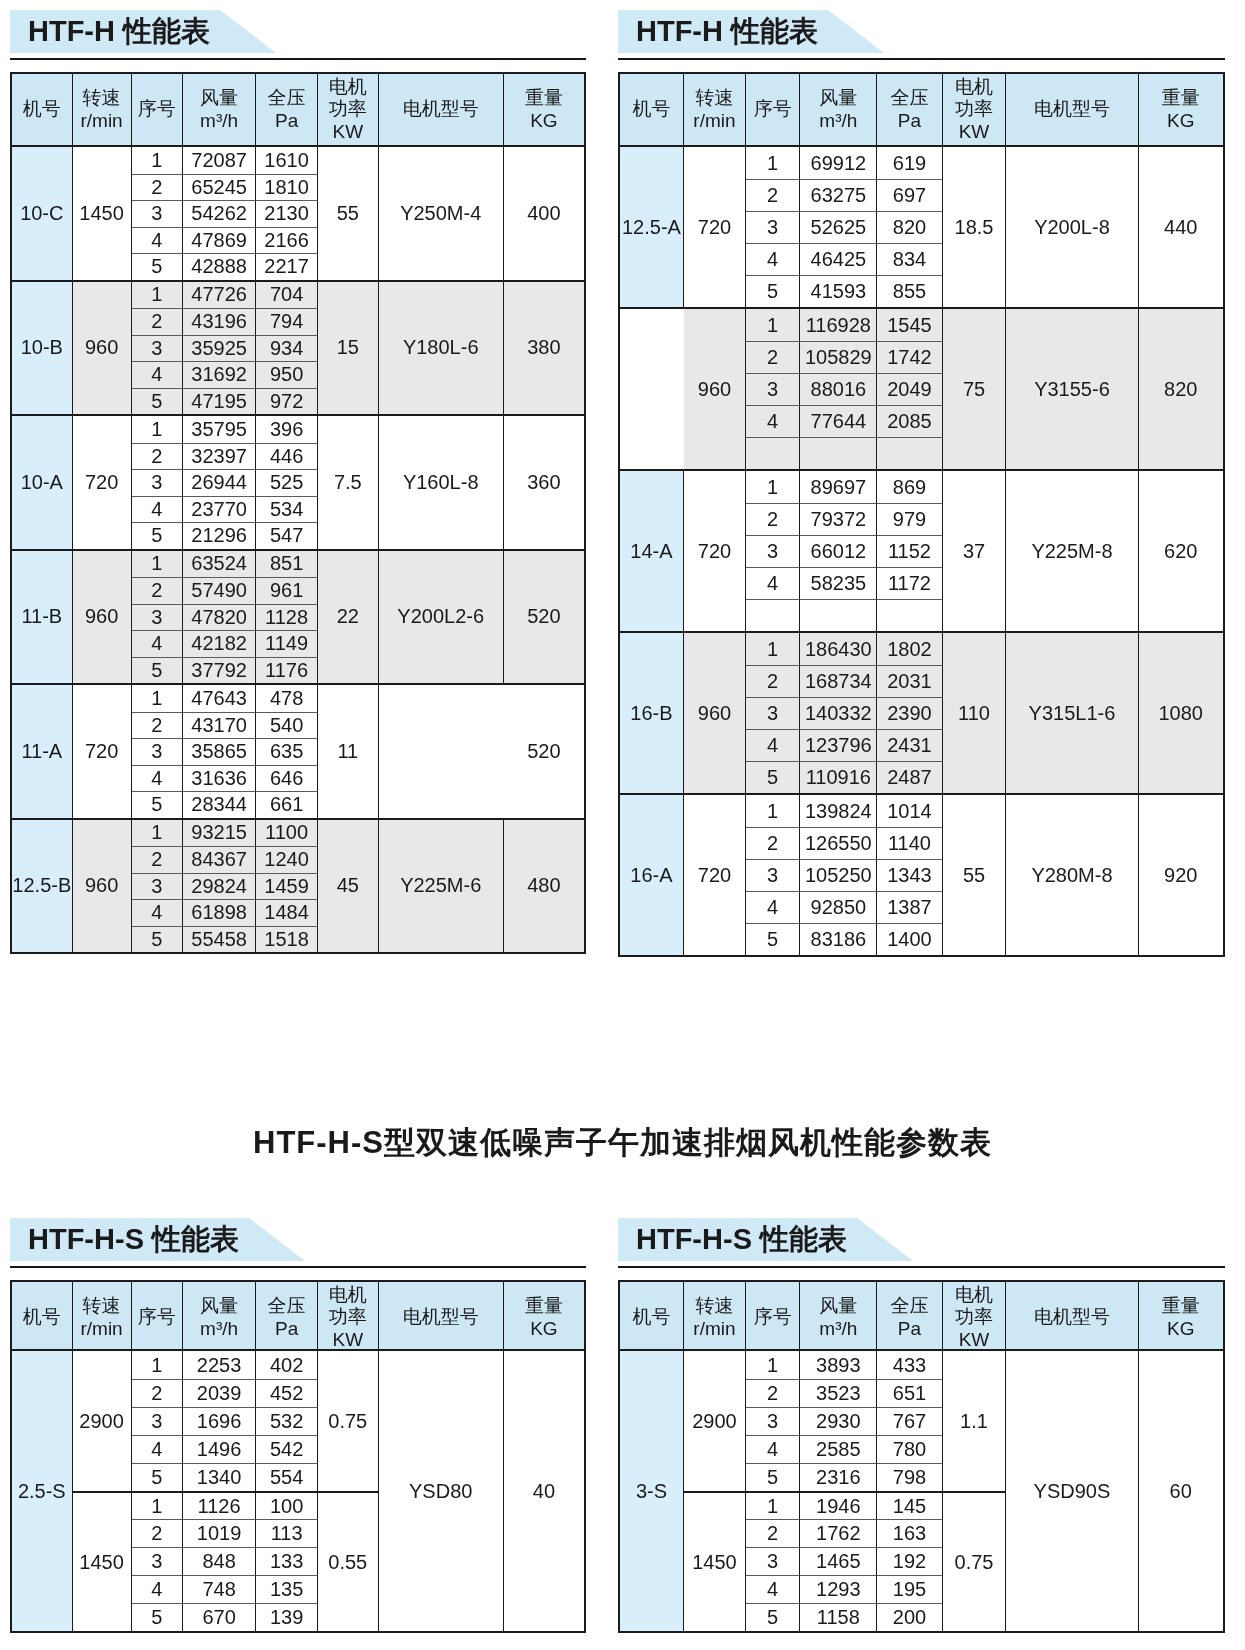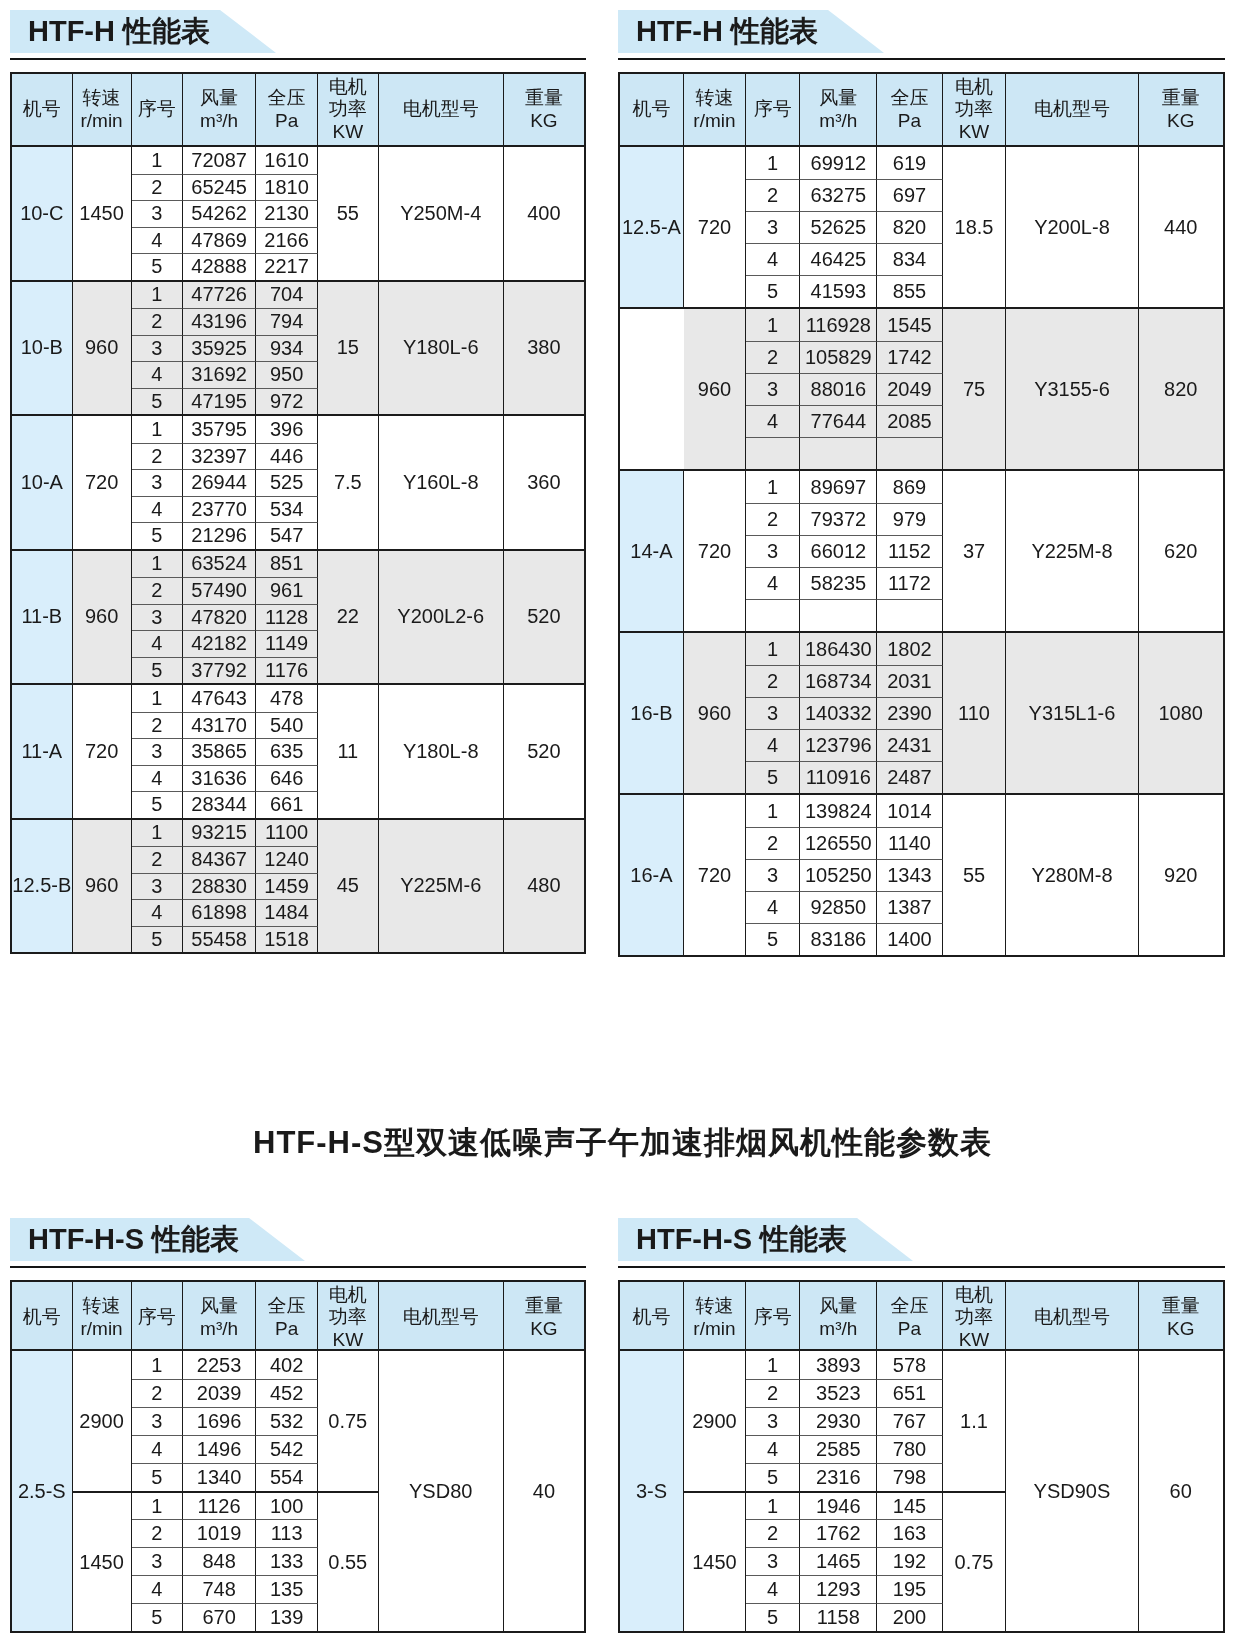--- a/index.html
+++ b/index.html
@@ -220,34 +220,33 @@
             <div class="cell seq mini" style="grid-area: 3 / 3 / span 1;">3</div>
             <div class="cell flow mini" style="grid-area: 3 / 4 / span 1;">35865</div>
             <div class="cell press mini" style="grid-area: 3 / 5 / span 1;">635</div>
             <div class="cell seq mini" style="grid-area: 4 / 3 / span 1;">4</div>
             <div class="cell flow mini" style="grid-area: 4 / 4 / span 1;">31636</div>
             <div class="cell press mini" style="grid-area: 4 / 5 / span 1;">646</div>
             <div class="cell seq mini" style="grid-area: 5 / 3 / span 1;">5</div>
             <div class="cell flow mini" style="grid-area: 5 / 4 / span 1;">28344</div>
             <div class="cell press mini" style="grid-area: 5 / 5 / span 1;">661</div>
             <div class="cell power" style="grid-area: 1 / 6 / span 5;">11</div>
-            <div class="cell motor" style="grid-area: 1 / 7 / span 5;">Y180L-8</div>
             <div class="cell weight" style="grid-area: 1 / 8 / span 5;">520</div>
           </div>
           <div class="grp shade" style="grid-template-rows: repeat(5, var(--rowh));">
             <div class="cell model" style="grid-area: 1 / 1 / span 5;">12.5-B</div>
             <div class="cell rpm" style="grid-area: 1 / 2 / span 5;">960</div>
             <div class="cell seq " style="grid-area: 1 / 3 / span 1;">1</div>
             <div class="cell flow " style="grid-area: 1 / 4 / span 1;">93215</div>
             <div class="cell press " style="grid-area: 1 / 5 / span 1;">1100</div>
             <div class="cell seq mini" style="grid-area: 2 / 3 / span 1;">2</div>
             <div class="cell flow mini" style="grid-area: 2 / 4 / span 1;">84367</div>
             <div class="cell press mini" style="grid-area: 2 / 5 / span 1;">1240</div>
             <div class="cell seq mini" style="grid-area: 3 / 3 / span 1;">3</div>
-            <div class="cell flow mini" style="grid-area: 3 / 4 / span 1;">28830</div>
+            <div class="cell flow mini" style="grid-area: 3 / 4 / span 1;">29824</div>
             <div class="cell press mini" style="grid-area: 3 / 5 / span 1;">1459</div>
             <div class="cell seq mini" style="grid-area: 4 / 3 / span 1;">4</div>
             <div class="cell flow mini" style="grid-area: 4 / 4 / span 1;">61898</div>
             <div class="cell press mini" style="grid-area: 4 / 5 / span 1;">1484</div>
             <div class="cell seq mini" style="grid-area: 5 / 3 / span 1;">5</div>
             <div class="cell flow mini" style="grid-area: 5 / 4 / span 1;">55458</div>
             <div class="cell press mini" style="grid-area: 5 / 5 / span 1;">1518</div>
             <div class="cell power" style="grid-area: 1 / 6 / span 5;">45</div>
             <div class="cell motor" style="grid-area: 1 / 7 / span 5;">Y225M-6</div>
             <div class="cell weight" style="grid-area: 1 / 8 / span 5;">480</div>
@@ -525,21 +524,21 @@
             <div class="th">
               <div>重量</div>
               <div>KG</div>
             </div>
           </div>
           <div class="grp" style="grid-template-rows: repeat(10, var(--rowh));">
             <div class="cell model" style="grid-area: 1 / 1 / span 10;">3-S</div>
             <div class="cell rpm" style="grid-area: 1 / 2 / span 5;">2900</div>
             <div class="cell seq " style="grid-area: 1 / 3 / span 1;">1</div>
             <div class="cell flow " style="grid-area: 1 / 4 / span 1;">3893</div>
-            <div class="cell press " style="grid-area: 1 / 5 / span 1;">578</div>
+            <div class="cell press " style="grid-area: 1 / 5 / span 1;">433</div>
             <div class="cell seq mini" style="grid-area: 2 / 3 / span 1;">2</div>
             <div class="cell flow mini" style="grid-area: 2 / 4 / span 1;">3523</div>
             <div class="cell press mini" style="grid-area: 2 / 5 / span 1;">651</div>
             <div class="cell seq mini" style="grid-area: 3 / 3 / span 1;">3</div>
             <div class="cell flow mini" style="grid-area: 3 / 4 / span 1;">2930</div>
             <div class="cell press mini" style="grid-area: 3 / 5 / span 1;">767</div>
             <div class="cell seq mini" style="grid-area: 4 / 3 / span 1;">4</div>
             <div class="cell flow mini" style="grid-area: 4 / 4 / span 1;">2585</div>
             <div class="cell press mini" style="grid-area: 4 / 5 / span 1;">780</div>
             <div class="cell seq mini" style="grid-area: 5 / 3 / span 1;">5</div>

